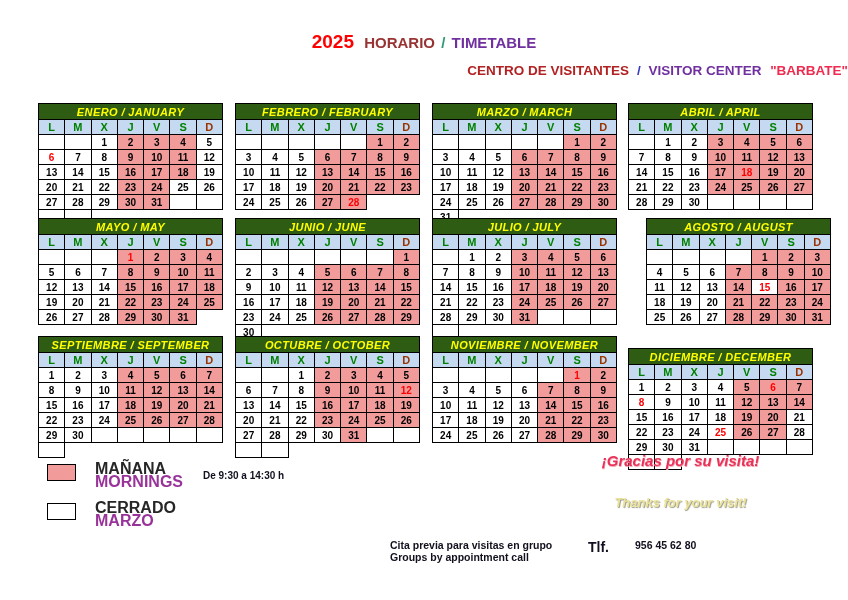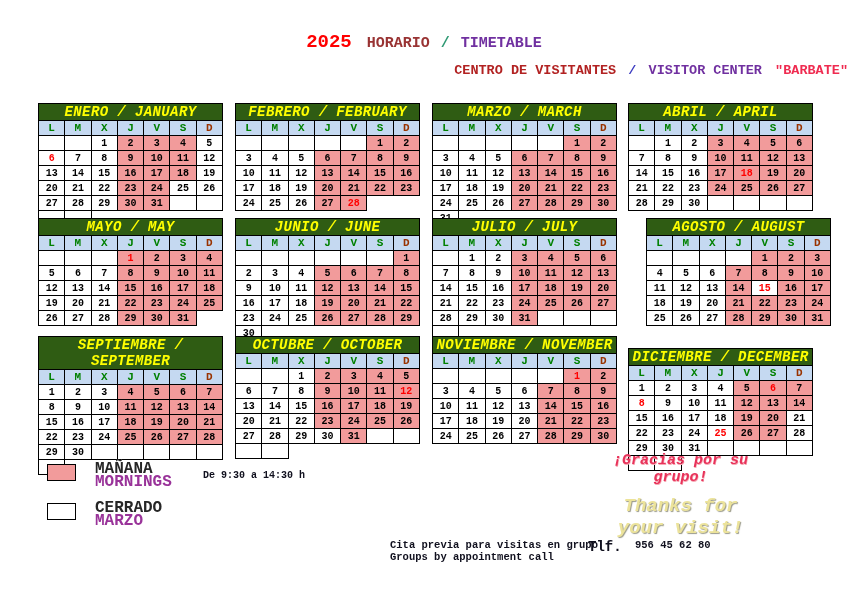--- a/index.html
+++ b/index.html
@@ -1,38 +1,38 @@
 <!DOCTYPE html>
 <html><head>
 <meta charset="utf-8">
 <style>
   html,body { margin:0; padding:0; background:#ffffff; }
   .page { position:relative; width:848px; height:600px; background:#ffffff;
-          font-family:Liberation Mono, monospace; overflow:hidden; }
+          font-family:Liberation Sans, sans-serif; overflow:hidden; }
 
   
   .title1 { position:absolute; top:31px; left:0; width:100%; text-align:center;
             font-weight:bold; font-size:15px; }
   .t-year { color:#ff0000; font-size:19px; }
   .t-horario { color:#993333; margin-left:6px; }
   .t-sep1 { color:#2e9973; margin:0 2px; }
   .t-timetable { color:#7030a0; }
   .title2 { position:absolute; top:63px; left:0; width:100%; text-align:right;
             font-weight:bold; font-size:13.5px; }
   .t-centro { color:#b22222; }
   .t-sep2 { color:#3a3ac0; margin:0 4px; }
   .t-visitor { color:#7030a0; }
   .t-site { color:#ef2b50; margin-left:5px; }
 
   
   .month { position:absolute; }
   table.cal { border-collapse:collapse; table-layout:fixed; width:185px; }
   .cal td { border:1px solid #000; text-align:center; padding:0; overflow:hidden; }
   .mh { background:#2f5c13; color:#ffff00; font-style:italic; font-weight:bold;
-        font-size:14px; height:15px; letter-spacing:0.4px; }
+        font-size:11px; height:15px; letter-spacing:0.4px; }
   .dh { background:#c5d9f1; color:#008000; font-weight:bold; font-size:11px; height:14px; }
   .dh.sun { color:#993300; }
   .dc { height:14px; font-size:10px; font-weight:bold; color:#000; background:#fff; }
   .dc.open { background:#f29b9b; }
   .dc.holiday { color:#ff0000; }
   .dc.absent { border:none; background:transparent; }
 
   
   .swatch { position:absolute; width:27px; height:15px; border:1px solid #000; }
   .swatch-pink { left:47px; top:464px; background:#f29b9b; }
@@ -40,21 +40,21 @@
   .legend-label { position:absolute; left:95px; font-size:16px; font-weight:bold; line-height:12.5px; }
   .legend-open { top:463px; } .legend-closed { top:502px; }
   .leg-es { color:#262626; } .leg-en { color:#993399; }
   .hours { position:absolute; left:203px; top:470px; font-size:10px; font-weight:bold; color:#10101e; }
 
   
   .thanks-es { position:absolute; left:598px; top:452px; width:165px; text-align:center;
                font-size:15px; font-weight:bold; font-style:italic; color:#e8325a;
                text-shadow:0.5px 0.5px 0 #f6a9b4; }
   .thanks-en { position:absolute; left:598px; top:495px; width:165px; text-align:center;
-               font-size:19px; font-weight:bold; font-style:italic; color:#ece39a;
+               font-size:13px; font-weight:bold; font-style:italic; color:#ece39a;
                text-shadow:1px 1px 1px #9a9a8a; }
   .appt { position:absolute; left:390px; top:539px; font-size:10.5px; font-weight:bold;
           color:#10101e; line-height:12px; }
   .phone-label { position:absolute; left:588px; top:539px; font-size:14px; font-weight:bold; color:#10101e; }
   .phone { position:absolute; left:635px; top:539px; font-size:10.5px; font-weight:bold; color:#10101e; }
 </style>
 </head>
 <body>
 
 <div class="page">
@@ -902,21 +902,21 @@
   </div>
 
   <div class="swatch swatch-white"></div>
   <div class="legend-label legend-closed">
     <div class="leg-es">CERRADO</div>
     <div class="leg-en">MARZO</div>
   </div>
 
   <div class="hours">De 9:30 a 14:30 h</div>
 
-  <div class="thanks-es">¡Gracias por su grupo!</div>
+  <div class="thanks-es">¡Gracias por su visita!</div>
   <div class="thanks-en">Thanks for your visit!</div>
 
   <div class="appt">
     <div>Cita previa para visitas en grupo</div>
     <div>Groups by appointment call</div>
   </div>
   <div class="phone-label">Tlf.</div>
   <div class="phone">956 45 62 80</div>
 
 </div>

